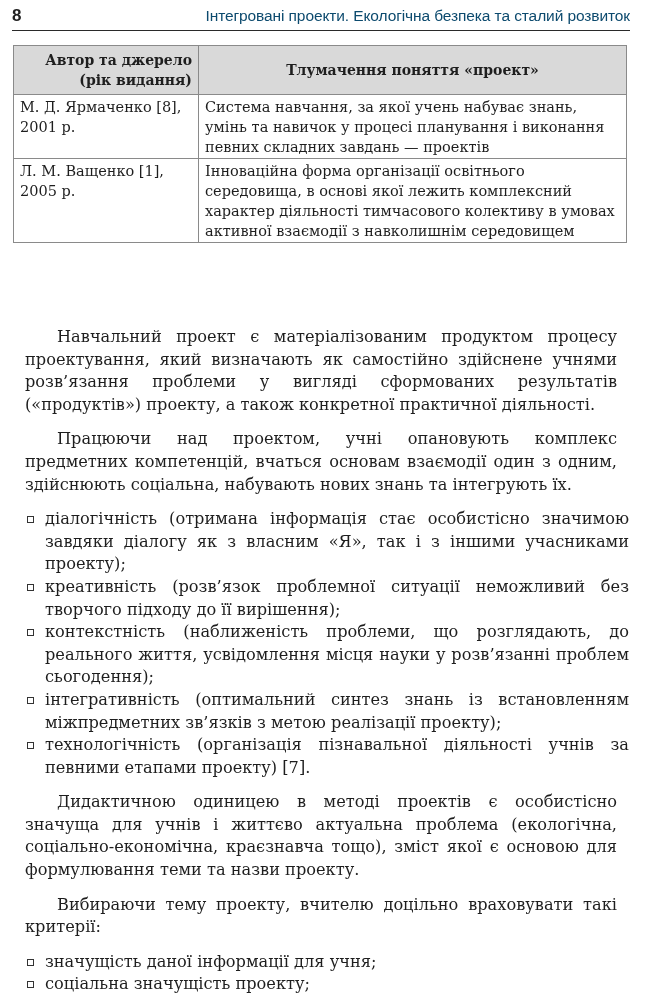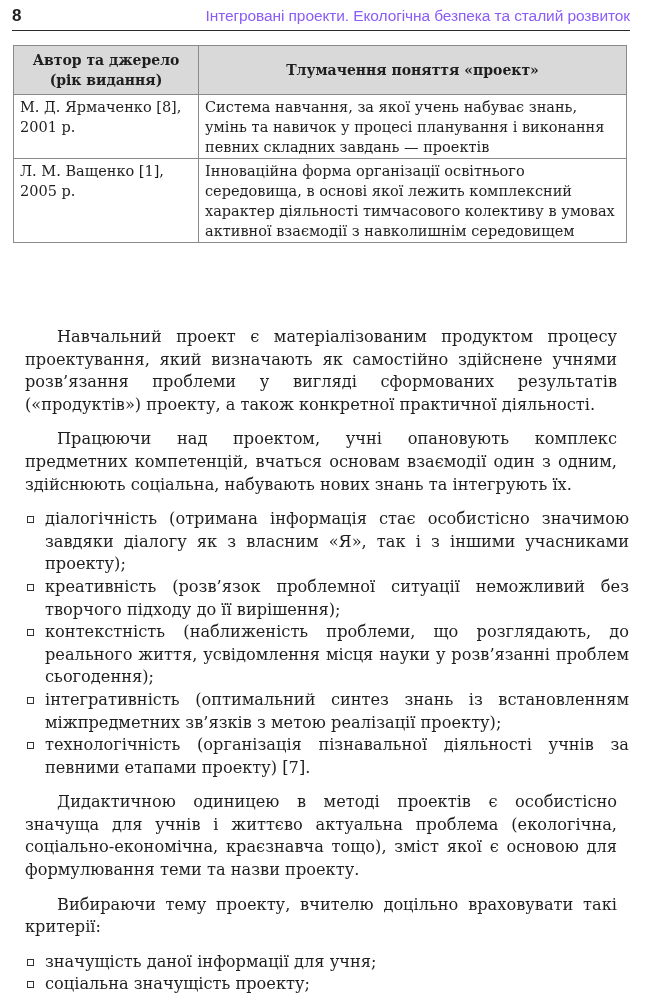--- a/index.html
+++ b/index.html
@@ -10,32 +10,32 @@
   .header {
     position: absolute; left: 12px; top: 6px; width: 618px; height: 24px;
     border-bottom: 1px solid #2a2a2a;
   }
   .page-num {
     position: absolute; left: 0; top: 0;
     font-family: "Liberation Sans", sans-serif; font-weight: bold; font-size: 17px; color: #222;
   }
   .running-title {
     position: absolute; right: 0; top: 1px;
-    font-family: "Liberation Sans", sans-serif; font-size: 15.5px; color: #8b5cf6; letter-spacing: -0.1px;
+    font-family: "Liberation Sans", sans-serif; font-size: 15.5px; color: #0c4a6e; letter-spacing: -0.1px;
   }
   table.defs {
     position: absolute; left: 13px; top: 45px; width: 614px;
     border-collapse: collapse; font-size: 14.5px; line-height: 20px;
   }
   table.defs th, table.defs td { border: 1px solid #8a8a8a; vertical-align: top; }
   table.defs th {
     background: #d9d9d9; font-weight: bold; text-align: center; vertical-align: middle;
     padding: 3px 6px; font-size: 14px; line-height: 20px;
   }
-  table.defs th.c1 { width: 172px; height: 42px; }
+  table.defs th.c1 { width: 172px; height: 42px; text-align: right; }
   table.defs td { padding: 2px 5px 1px 6px; }
   table.defs td.author { width: 172px; }
   .body-text {
     position: absolute; left: 13px; top: 314px; width: 616px;
     font-size: 16.2px; line-height: 22.6px; text-align: justify;
   }
   .body-text p { margin: 12px; text-indent: 32px; }
   .body-text ul { list-style: none; margin: 0; padding: 0 0 0 32px; }
   .body-text li { position: relative; }
   .bullet {

